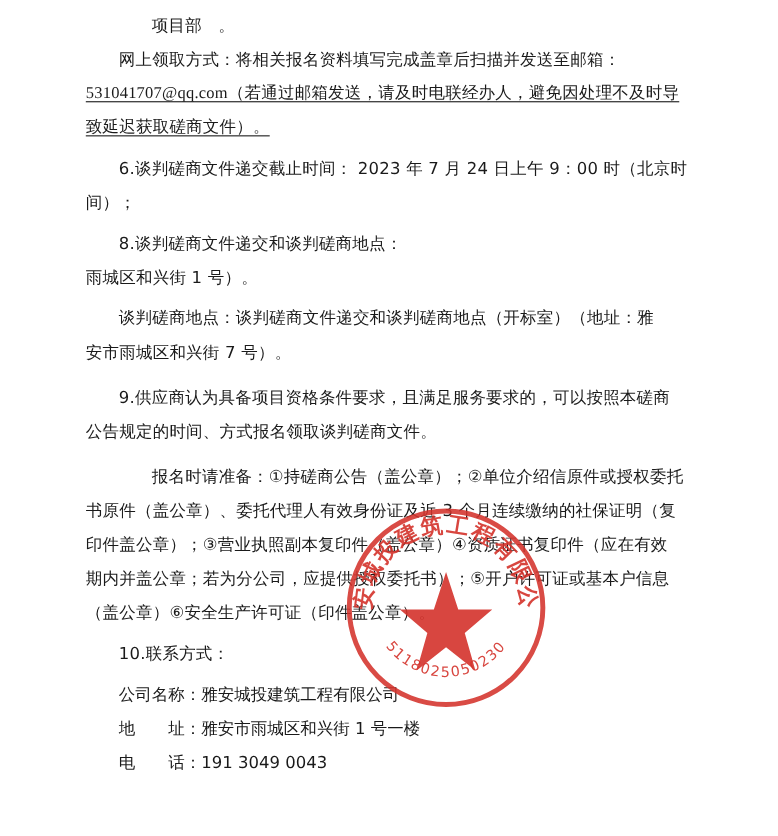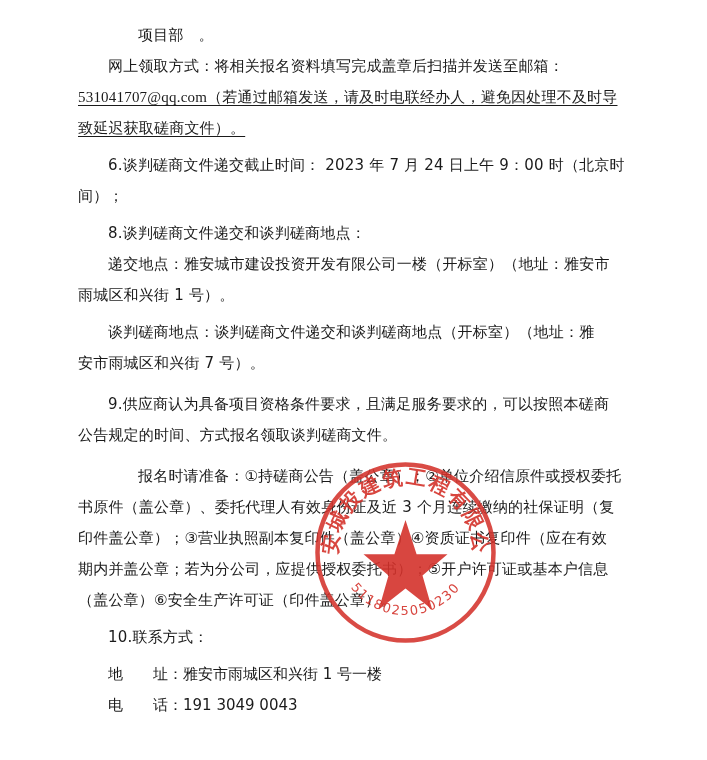--- a/index.html
+++ b/index.html
@@ -13,21 +13,21 @@
     font-family: "DejaVu Sans", "Liberation Sans", sans-serif;
     color: #1a1a1a;
     overflow: hidden;
     position: relative;
   }
   .page {
     position: relative;
     width: 707px;
     height: 760px;
     box-sizing: border-box;
-    padding: 20px 56px 0 78px;
+    padding: 8px 56px 0 78px;
   }
   .line {
     font-size: 15px;
     line-height: 31px;
     letter-spacing: 0.2px;
     text-align: justify;
     white-space: pre-wrap;
   }
   .indent {
     text-indent: 30px;
@@ -73,21 +73,20 @@
   <div class="line underline">致延迟获取磋商文件）。</div>
 
   <div class="spacer-sm"></div>
 
   <div class="line indent">6.谈判磋商文件递交截止时间： 2023 年 7 月 24 日上午 9：00 时（北京时</div>
   <div class="line">间）；</div>
 
   <div class="spacer-sm"></div>
 
   <div class="line indent">8.谈判磋商文件递交和谈判磋商地点：</div>
-  <div class="line indent">递交地点：雅安城市建设投资开发有限公司一楼（开标室）（地址：雅安市</div>
   <div class="line">雨城区和兴街 1 号）。</div>
 
   <div class="spacer-sm"></div>
 
   <div class="line indent">谈判磋商地点：谈判磋商文件递交和谈判磋商地点（开标室）（地址：雅</div>
   <div class="line">安市雨城区和兴街 7 号）。</div>
 
   <div class="spacer-md"></div>
 
   <div class="line indent">9.供应商认为具备项目资格条件要求，且满足服务要求的，可以按照本磋商</div>
@@ -101,20 +100,23 @@
   <div class="line">期内并盖公章；若为分公司，应提供授权委托书）；⑤开户许可证或基本户信息</div>
   <div class="line">（盖公章）⑥安全生产许可证（印件盖公章）。</div>
 
   <div class="spacer-sm"></div>
 
   <div class="line indent">10.联系方式：</div>
 
   <div class="spacer-sm"></div>
 
   <div class="contact-row">
+    <span>公司名称：</span><span>雅安城投建筑工程有限公司</span>
+  </div>
+  <div class="contact-row">
     <span>地　　址：</span><span>雅安市雨城区和兴街 1 号一楼</span>
   </div>
   <div class="contact-row">
     <span>电　　话：</span><span>191 3049 0043</span>
   </div>
 
   <div class="seal">
     <svg width="185" height="185" viewBox="0 0 185 185" xmlns="http://www.w3.org/2000/svg">
       <defs>
         <path id="sealTopArc" d="M 24,92.5 A 68.5,68.5 0 0 1 161,92.5" fill="none"></path>

